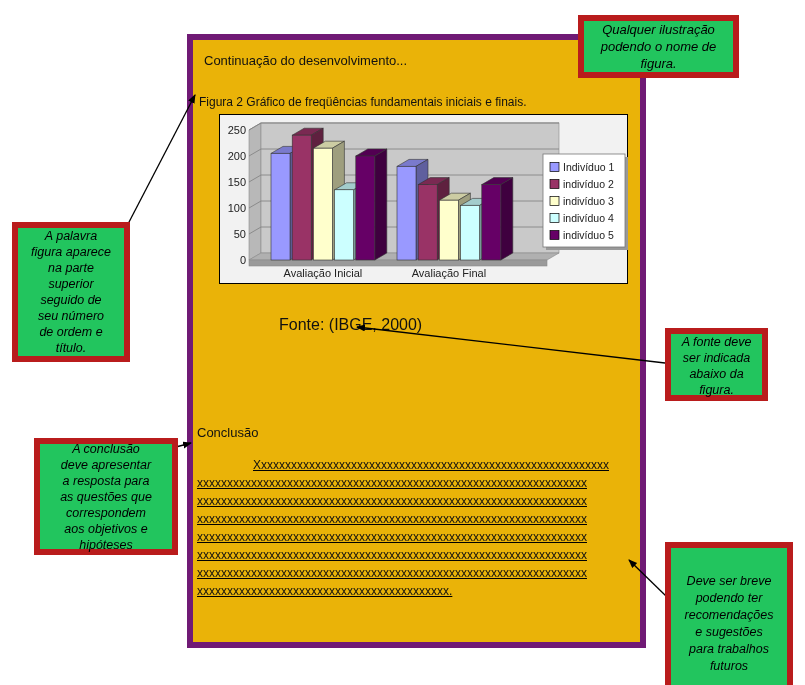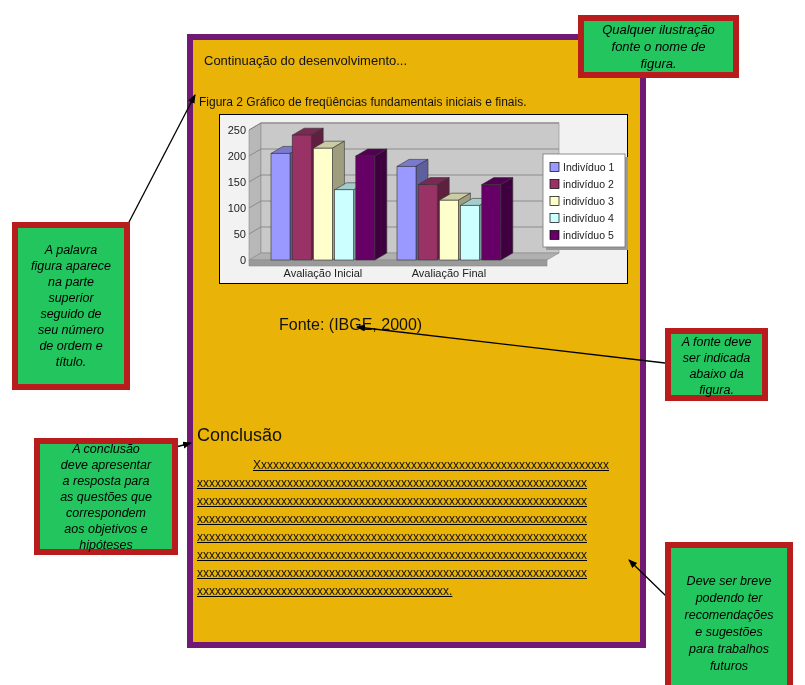--- a/index.html
+++ b/index.html
@@ -5,36 +5,36 @@
   * { margin:0; padding:0; box-sizing:border-box; }
   body { background:#fff; font-family:"Liberation Sans", sans-serif; }
   #stage { position:relative; width:805px; height:685px; background:#fff; overflow:hidden; }
 
   
   .page { position:absolute; left:187px; top:34px; width:459px; height:614px;
           background:#eab308; border:6px solid #701a75; z-index:1; }
   .doc-title { position:absolute; left:11px; top:13px; font-size:13px; color:#111; }
   .fig-caption { position:absolute; left:6px; top:55px; font-size:12px; color:#111; }
   .fonte { position:absolute; left:42px; top:276px; font-size:16px; color:#111;margin-left:44px; }
-  .concl-head { position:absolute; left:4px; top:385px; font-size:18px; color:#111; }
+  .concl-head { position:absolute; left:4px; top:385px; font-size:13px; color:#111; }
   .xblock { position:absolute; left:4px; top:416px; width:446px;text-decoration:underline; }
   .xline { font-size:12px; line-height:18px; color:#111; white-space:nowrap; overflow:hidden; }
   .xline.first { text-indent:56px; }
 
   
   .chartbox { position:absolute; left:26px; top:74px; width:409px; height:170px; }
 
   
   .callout { position:absolute; background:#22c55e; border:6px solid #b91c1c;
              color:#000; font-style:italic; text-align:center; z-index:6;
              display:flex; flex-direction:column; justify-content:center; }
   .callout div { line-height:16px; font-size:12.5px; }
   .co-illustration { left:578px; top:15px;  width:161px; height:63px; }
   .co-illustration div { font-size:13px; line-height:17px; }
-  .co-palavra      { left:12px;  top:222px; width:118px; height:168px; }
+  .co-palavra      { left:12px;  top:222px; width:118px; height:140px; }
   .co-fonte        { left:665px; top:328px; width:103px; height:73px;justify-content:space-between; }
   .co-conclusao    { left:34px;  top:438px; width:144px; height:117px; }
   .co-breve        { left:665px; top:542px; width:128px; height:163px;justify-content:center; }
   .co-breve div    { line-height:17px; }
 
   
   #arrows { position:absolute; left:0; top:0; z-index:5; pointer-events:none; }
 
   svg text { font-family:"Liberation Sans", sans-serif; }
 </style>
@@ -140,21 +140,21 @@
       </marker>
     </defs>
     <line x1="128" y1="224" x2="195" y2="95" stroke="#000" stroke-width="1.3" marker-end="url(#ah)"></line>
     <line x1="665" y1="363" x2="357" y2="327" stroke="#000" stroke-width="1.3" marker-end="url(#ah)"></line>
     <line x1="157" y1="452" x2="191" y2="443" stroke="#000" stroke-width="1.3" marker-end="url(#ah)"></line>
     <line x1="667" y1="597" x2="629" y2="560" stroke="#000" stroke-width="1.3" marker-end="url(#ah)"></line>
   </svg>
 
   <div class="callout co-illustration">
     <div>Qualquer ilustração</div>
-    <div>fonte o nome de</div>
+    <div>podendo o nome de</div>
     <div>figura.</div>
   </div>
 
   <div class="callout co-palavra">
     <div>A palavra</div>
     <div>figura aparece</div>
     <div>na parte</div>
     <div>superior</div>
     <div>seguido de</div>
     <div>seu número</div>

